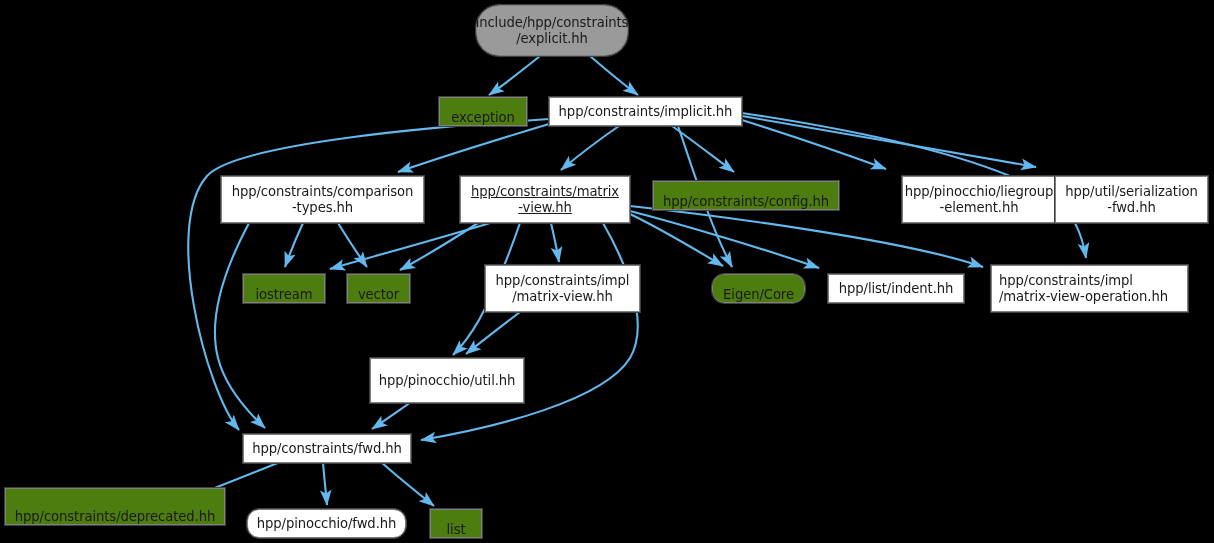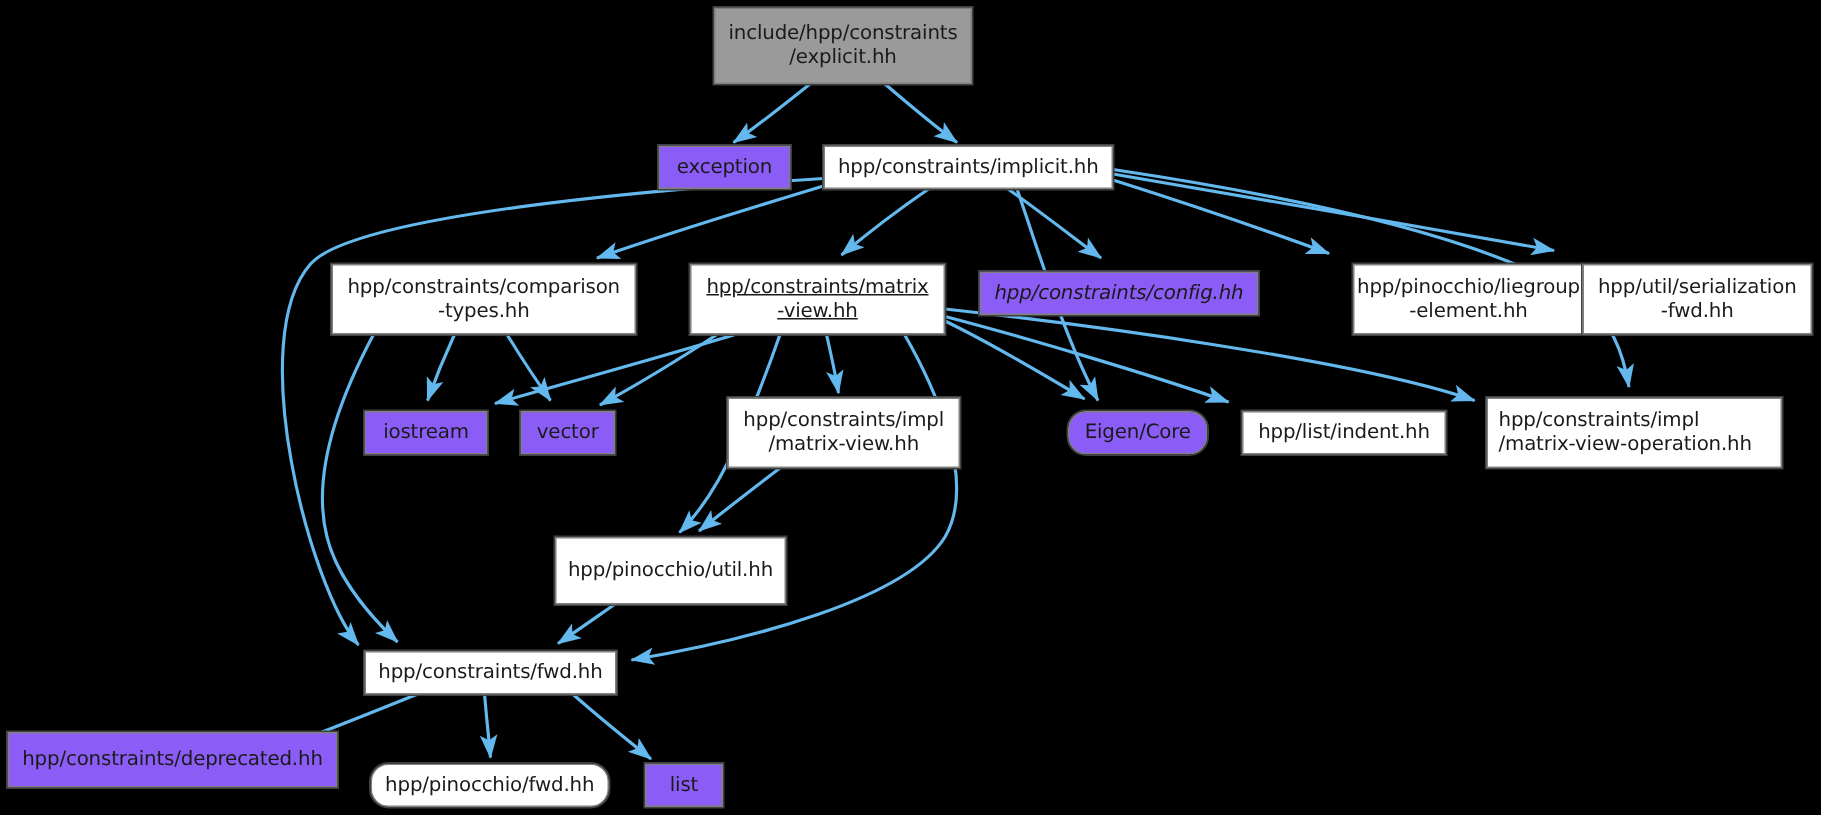--- a/index.html
+++ b/index.html
@@ -32,21 +32,21 @@
     border: 1px solid #808080;
     outline: 1px solid #404040;
     color: #1a1a1a;
     font-size: 13.2px;
     line-height: 15.5px;
     letter-spacing: -0.1px;
     white-space: pre;
     z-index: 2;
   }
   .node.fill-white { background: #ffffff; text-align: center; }
-  .node.fill-grey  { background: #8b5cf6; }
+  .node.fill-grey  { background: #4d7c0f; align-items: flex-end; }
   .node.fill-dark  { background: #9a9a9a; }
   .node.align-left { justify-content: flex-start; text-align: left; padding-left: 7px; }
 </style>
 </head>
 <body>
 
 <div id="graph-root">
 
   <svg class="edges" viewBox="0 0 1214 543" xmlns="http://www.w3.org/2000/svg">
     <defs>
@@ -78,29 +78,29 @@
         <path d="M 603,223 C 622,256 652,320 630,358 C 604,400 498,427 421,440" fill="none" stroke="#63b8ee" stroke-width="2.1" marker-end="url(#arrowhead)"></path>
         <path d="M 520,312 C 503,325 481,342 466,354" fill="none" stroke="#63b8ee" stroke-width="2.1" marker-end="url(#arrowhead)"></path>
         <path d="M 433,387 C 412,401 390,417 372,429" fill="none" stroke="#63b8ee" stroke-width="2.1" marker-end="url(#arrowhead)"></path>
         <path d="M 280,462 C 246,476 189,498 149,514" fill="none" stroke="#63b8ee" stroke-width="2.1" marker-end="url(#arrowhead)"></path>
         <path d="M 323,462 C 324,476 326,493 327,505" fill="none" stroke="#63b8ee" stroke-width="2.1" marker-end="url(#arrowhead)"></path>
         <path d="M 381,462 C 398,477 419,494 434,506" fill="none" stroke="#63b8ee" stroke-width="2.1" marker-end="url(#arrowhead)"></path>
       </g>
   </svg>
 
   <div id="node-group">
-      <div class="node fill-dark" style="left: 476px; top: 5px; width: 172px; height: 51px;"><span>include/hpp/constraints
+      <div class="node fill-dark" style="left: 476px; top: 5px; width: 152px; height: 51px; border-radius: 23px;"><span>include/hpp/constraints
 /explicit.hh</span></div>
       <div class="node fill-grey" style="left: 439px; top: 97px; width: 88px; height: 29px;"><span>exception</span></div>
       <div class="node fill-white" style="left: 549px; top: 97px; width: 193px; height: 29px;"><span>hpp/constraints/implicit.hh</span></div>
       <div class="node fill-white" style="left: 221px; top: 176px; width: 203px; height: 47px;"><span>hpp/constraints/comparison
 -types.hh</span></div>
       <div class="node fill-white" style="left: 460px; top: 176px; width: 170px; height: 47px; text-decoration: underline;"><span>hpp/constraints/matrix
 -view.hh</span></div>
-      <div class="node fill-grey" style="left: 653px; top: 181px; width: 186px; height: 29px; font-style: italic;"><span>hpp/constraints/config.hh</span></div>
+      <div class="node fill-grey" style="left: 653px; top: 181px; width: 186px; height: 29px;"><span>hpp/constraints/config.hh</span></div>
       <div class="node fill-white" style="left: 862px; top: 176px; width: 154px; height: 47px; margin-left: 40px;"><span>hpp/pinocchio/liegroup
 -element.hh</span></div>
       <div class="node fill-white" style="left: 1055px; top: 176px; width: 153px; height: 47px;"><span>hpp/util/serialization
 -fwd.hh</span></div>
       <div class="node fill-grey" style="left: 243px; top: 274px; width: 82px; height: 29px;"><span>iostream</span></div>
       <div class="node fill-grey" style="left: 347px; top: 274px; width: 63px; height: 29px;"><span>vector</span></div>
       <div class="node fill-white" style="left: 485px; top: 265px; width: 155px; height: 47px;"><span>hpp/constraints/impl
 /matrix-view.hh</span></div>
       <div class="node fill-grey" style="left: 712px; top: 274px; width: 93px; height: 29px; border-radius: 12px;"><span>Eigen/Core</span></div>
       <div class="node fill-white" style="left: 828px; top: 274px; width: 136px; height: 29px;"><span>hpp/list/indent.hh</span></div>

